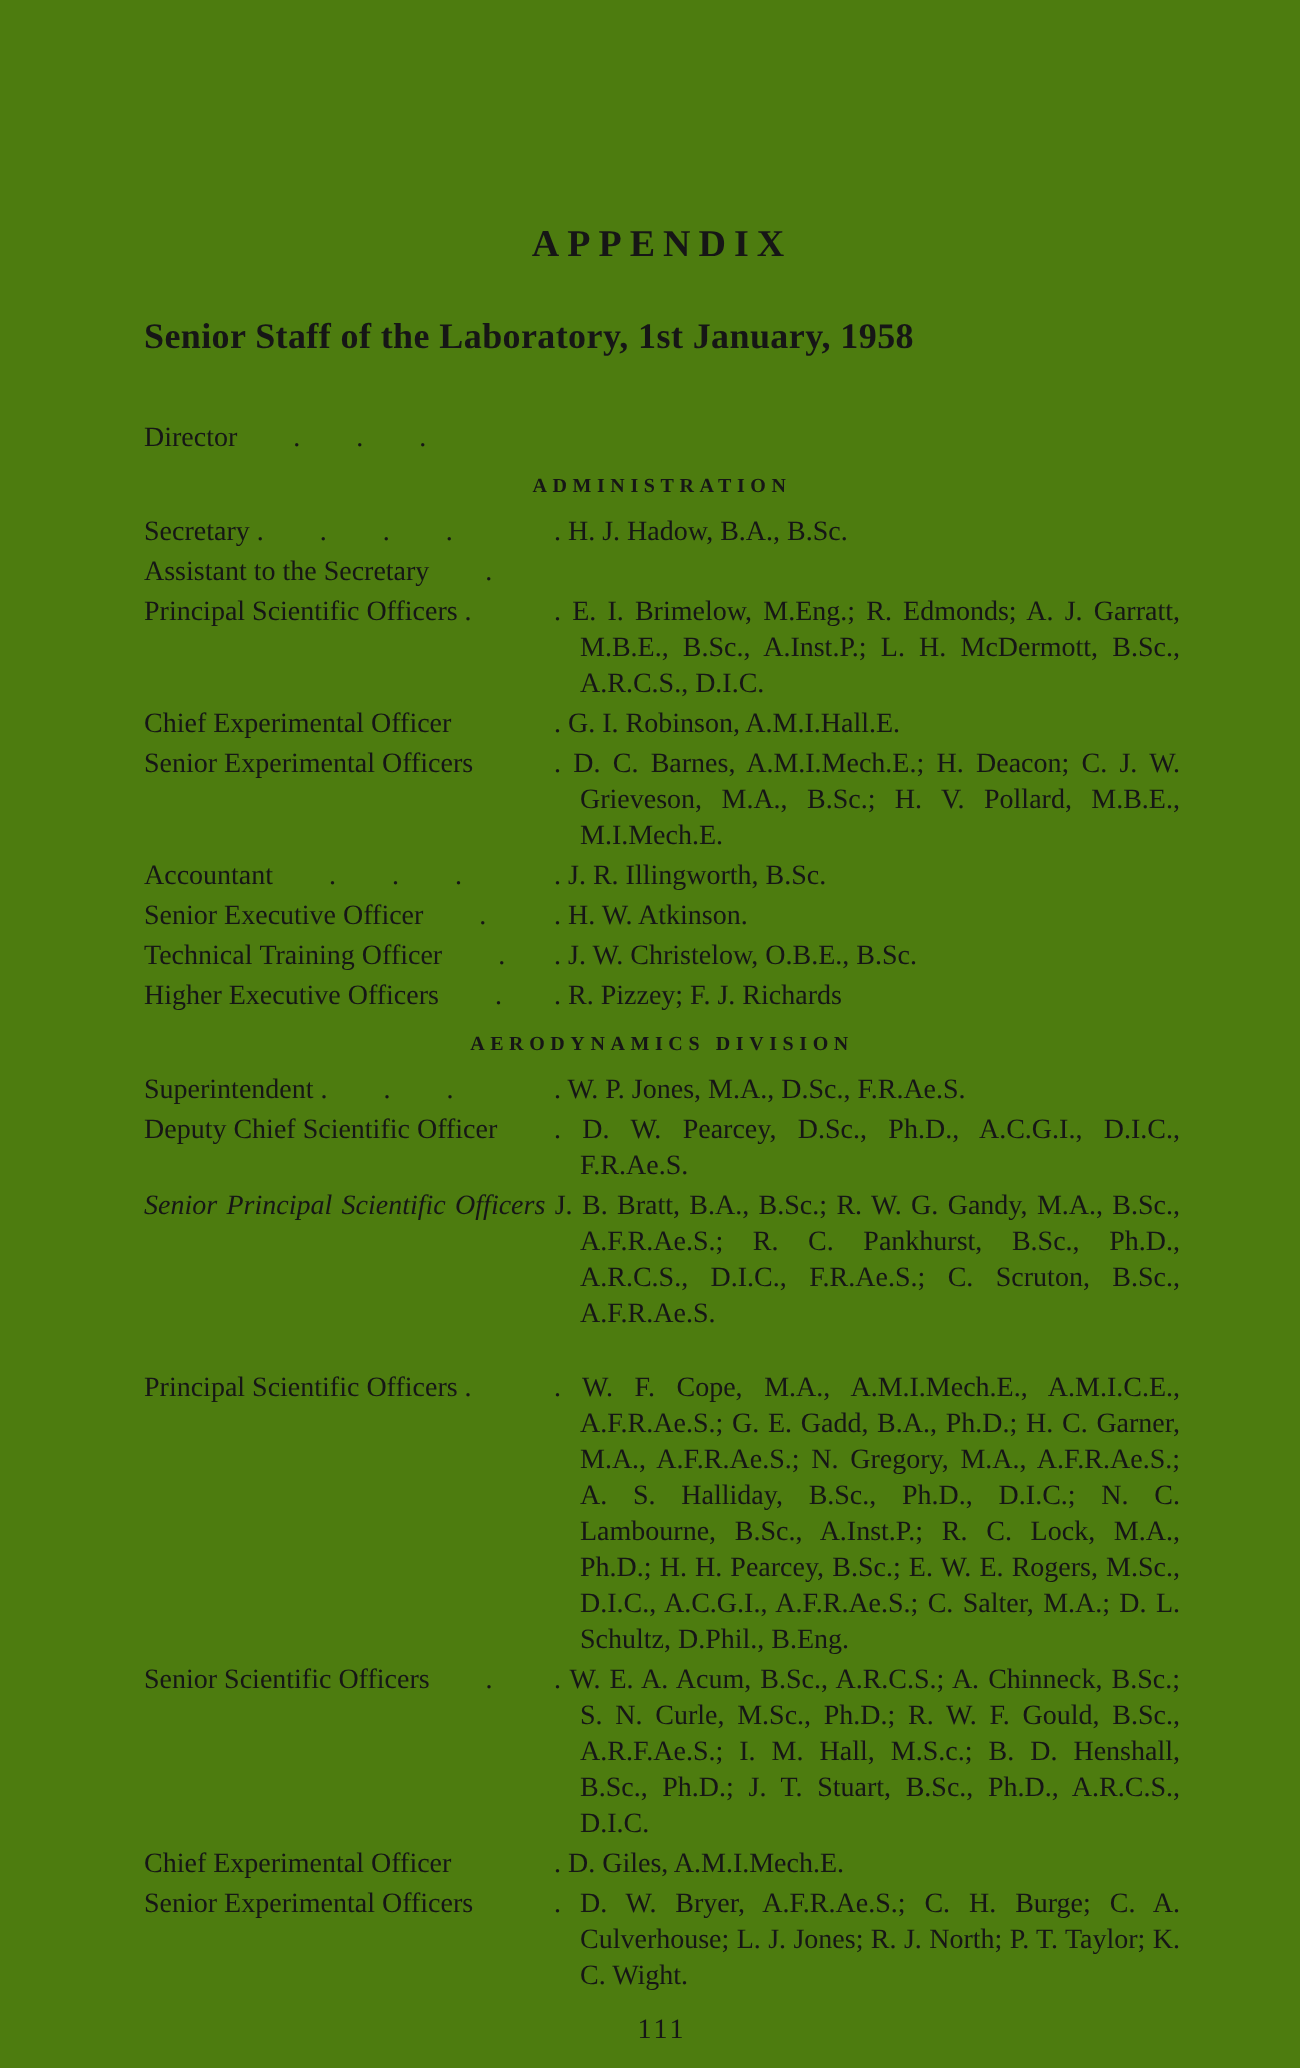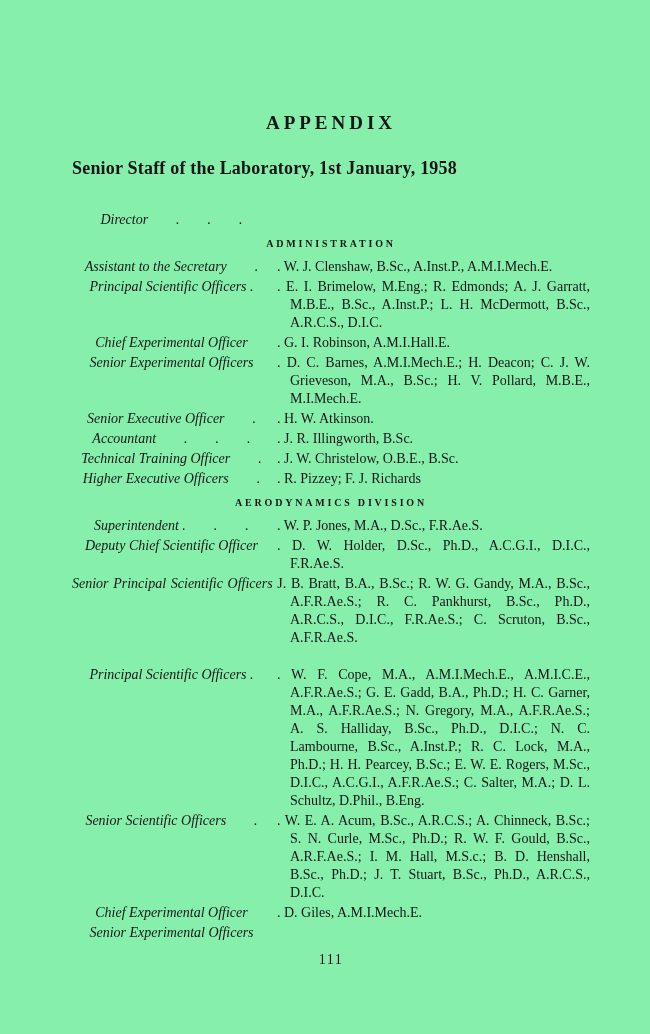--- a/index.html
+++ b/index.html
@@ -1,21 +1,21 @@
 <!DOCTYPE html>
 <html><head>
 <meta charset="utf-8">
 <style>
   html, body { margin: 0; padding: 0; background: #e9e9e9; }
   .page {
     position: relative;
     width: 650px;
     height: 1034px;
     margin: 0 auto;
-    background: #86efac;
+    background: #4d7c0f;
     color: #161616;
     font-family: "Liberation Serif", "DejaVu Serif", serif;
     overflow: hidden;
   }
   .content {
     box-sizing: border-box;
     margin-left: 72px;
     width: 518px;
     padding-top: 113px;
   }
@@ -46,24 +46,22 @@
     display: flex;
     align-items: flex-start;
     font-size: 14px;
     line-height: 18px;
     margin-bottom: 2px;
   }
   .role {
     flex: 0 0 205px;
     box-sizing: border-box;
     padding-right: 6px;
-    font-style: italic;
     white-space: nowrap;
     overflow: hidden;
-    text-align: center;
   }
   .names {
     flex: 1 1 auto;
     text-align: justify;
     padding-left: 13px;
     text-indent: -13px;
   }
   .row-flow {
     font-size: 14px;
     line-height: 18px;
@@ -89,78 +87,82 @@
     <div class="title">APPENDIX</div>
     <div class="subtitle">Senior Staff of the Laboratory, 1st January, 1958</div>
 
     <div class="row director-row">
       <div class="role">Director  .  .  .</div>
     </div>
 
     <div class="section-header">ADMINISTRATION</div>
 
     <div class="row">
+      <div class="role">Secretary&nbsp;.  .  .  .</div>
+      <div class="names">. H. J. Hadow, B.A., B.Sc.</div>
+    </div>
+    <div class="row">
       <div class="role">Assistant&nbsp;to&nbsp;the&nbsp;Secretary  .</div>
-      <div class="names">. W. J. Clenshaw, B.Sc., A.Inst.P., A.M.I.Mech.E.</div>
     </div>
     <div class="row">
       <div class="role">Principal&nbsp;Scientific&nbsp;Officers&nbsp;.</div>
       <div class="names">. E. I. Brimelow, M.Eng.; R. Edmonds; A. J. Garratt, M.B.E., B.Sc., A.Inst.P.; L. H. McDermott, B.Sc., A.R.C.S., D.I.C.</div>
     </div>
     <div class="row">
       <div class="role">Chief&nbsp;Experimental&nbsp;Officer</div>
       <div class="names">. G. I. Robinson, A.M.I.Hall.E.</div>
     </div>
     <div class="row">
       <div class="role">Senior&nbsp;Experimental&nbsp;Officers</div>
       <div class="names">. D. C. Barnes, A.M.I.Mech.E.; H. Deacon; C. J. W. Grieveson, M.A., B.Sc.; H. V. Pollard, M.B.E., M.I.Mech.E.</div>
     </div>
     <div class="row">
+      <div class="role">Accountant  .  .  .</div>
+      <div class="names">. J. R. Illingworth, B.Sc.</div>
+    </div>
+    <div class="row">
       <div class="role">Senior&nbsp;Executive&nbsp;Officer  .</div>
       <div class="names">. H. W. Atkinson.</div>
-    </div>
-    <div class="row">
-      <div class="role">Accountant  .  .  .</div>
-      <div class="names">. J. R. Illingworth, B.Sc.</div>
     </div>
     <div class="row">
       <div class="role">Technical&nbsp;Training&nbsp;Officer  .</div>
       <div class="names">. J. W. Christelow, O.B.E., B.Sc.</div>
     </div>
     <div class="row">
       <div class="role">Higher&nbsp;Executive&nbsp;Officers  .</div>
       <div class="names">. R. Pizzey; F. J. Richards</div>
     </div>
 
     <div class="section-header">AERODYNAMICS DIVISION</div>
 
     <div class="row">
       <div class="role">Superintendent&nbsp;.  .  .</div>
       <div class="names">. W. P. Jones, M.A., D.Sc., F.R.Ae.S.</div>
     </div>
     <div class="row">
       <div class="role">Deputy&nbsp;Chief&nbsp;Scientific&nbsp;Officer</div>
-      <div class="names">. D. W. Holder, D.Sc., Ph.D., A.C.G.I., D.I.C., F.R.Ae.S.</div>
+      <div class="names">. D. W. Pearcey, D.Sc., Ph.D., A.C.G.I., D.I.C., F.R.Ae.S.</div>
     </div>
     <div class="row-flow">
       <span class="role-inline">Senior&nbsp;Principal&nbsp;Scientific&nbsp;Officers</span>
       <span>J. B. Bratt, B.A., B.Sc.; R. W. G. Gandy, M.A., B.Sc., A.F.R.Ae.S.; R. C. Pankhurst, B.Sc., Ph.D., A.R.C.S., D.I.C., F.R.Ae.S.; C. Scruton, B.Sc., A.F.R.Ae.S.</span>
     </div>
     <div class="row">
       <div class="role">Principal&nbsp;Scientific&nbsp;Officers&nbsp;.</div>
       <div class="names">. W. F. Cope, M.A., A.M.I.Mech.E., A.M.I.C.E., A.F.R.Ae.S.; G. E. Gadd, B.A., Ph.D.; H. C. Garner, M.A., A.F.R.Ae.S.; N. Gregory, M.A., A.F.R.Ae.S.; A. S. Halliday, B.Sc., Ph.D., D.I.C.; N. C. Lambourne, B.Sc., A.Inst.P.; R. C. Lock, M.A., Ph.D.; H. H. Pearcey, B.Sc.; E. W. E. Rogers, M.Sc., D.I.C., A.C.G.I., A.F.R.Ae.S.; C. Salter, M.A.; D. L. Schultz, D.Phil., B.Eng.</div>
     </div>
     <div class="row">
       <div class="role">Senior&nbsp;Scientific&nbsp;Officers  .</div>
       <div class="names">. W. E. A. Acum, B.Sc., A.R.C.S.; A. Chinneck, B.Sc.; S. N. Curle, M.Sc., Ph.D.; R. W. F. Gould, B.Sc., A.R.F.Ae.S.; I. M. Hall, M.S.c.; B. D. Henshall, B.Sc., Ph.D.; J. T. Stuart, B.Sc., Ph.D., A.R.C.S., D.I.C.</div>
     </div>
     <div class="row">
       <div class="role">Chief&nbsp;Experimental&nbsp;Officer</div>
       <div class="names">. D. Giles, A.M.I.Mech.E.</div>
     </div>
     <div class="row">
       <div class="role">Senior&nbsp;Experimental&nbsp;Officers</div>
+      <div class="names">. D. W. Bryer, A.F.R.Ae.S.; C. H. Burge; C. A. Culverhouse; L. J. Jones; R. J. North; P. T. Taylor; K. C. Wight.</div>
     </div>
 
     <div class="page-number">111</div>
 
   </div>
 </div>
 
 </body></html>

